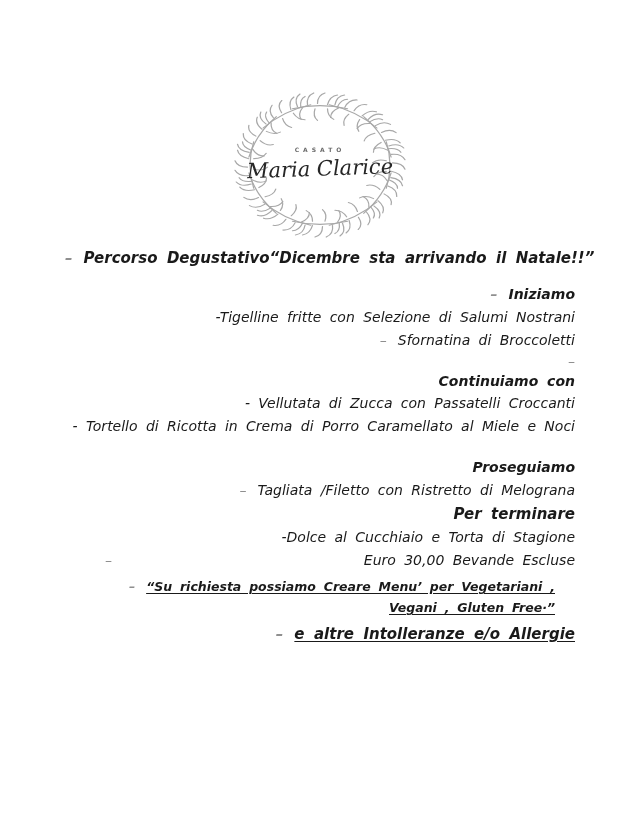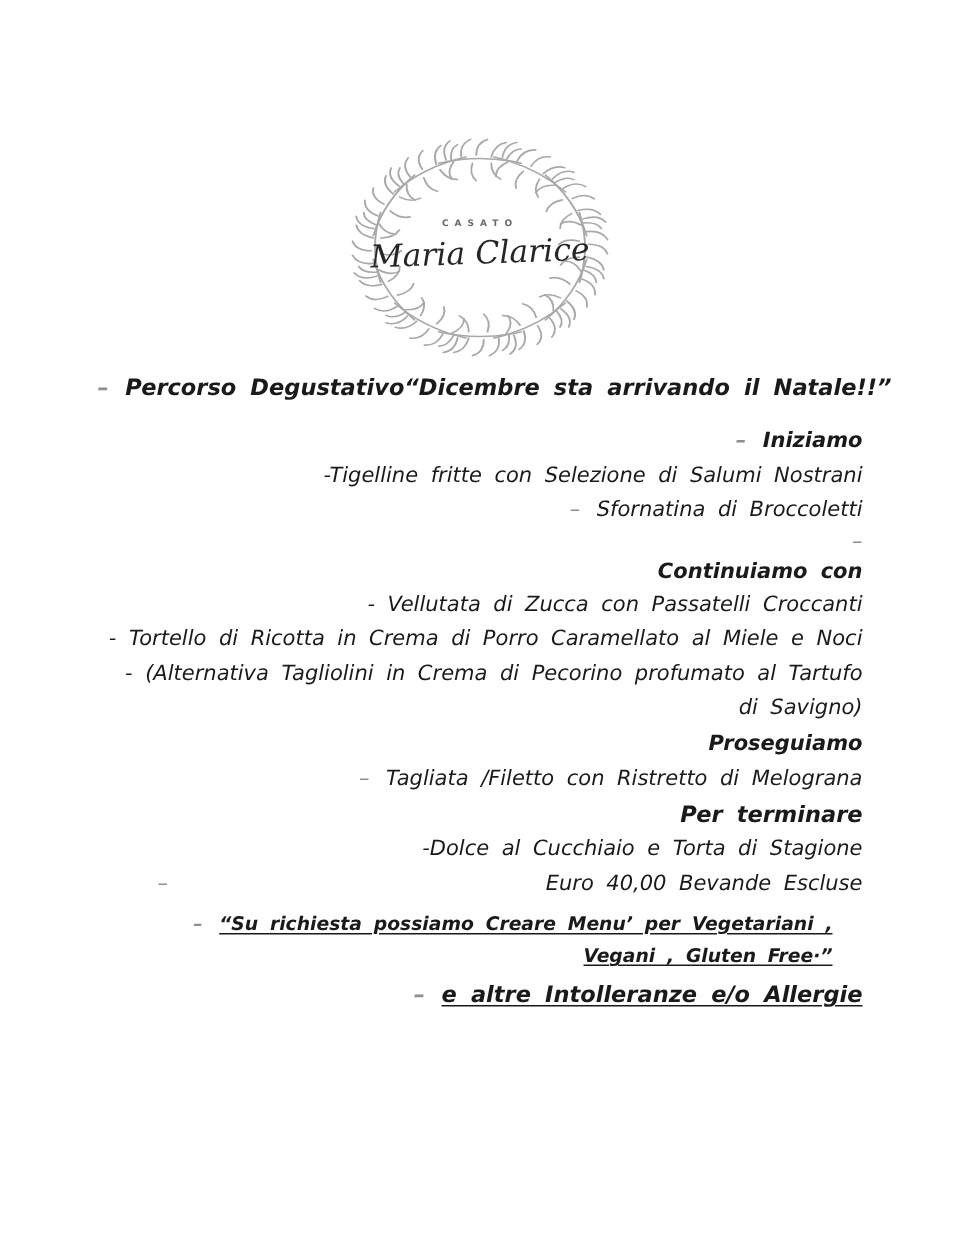--- a/index.html
+++ b/index.html
@@ -36,21 +36,21 @@
   }
   .line { font-size:14px; line-height:23px; word-spacing:0.28em; }
   .nowrap { white-space:nowrap; }
   .dash { color:#8f8f8f; padding-right:11px; }
   .dash:empty { display:none; }
 
   .title-line { font-size:15px; font-weight:700; line-height:25px; margin-bottom:11px; }
   .head-line { font-weight:700; line-height:24px; }
   .lone-dash-line { line-height:19px; }
   .head-tight { line-height:21px; }
-  .gap-top { }
+  .gap-top { margin-top:17px; }
   .big-head { font-size:15px; }
 
   .price-row { position:relative; }
   .price-row .dash { position:absolute; left:40px; top:0; padding:0; }
 
   .u { text-decoration:underline; text-underline-offset:2px; }
   .note-small { font-size:12.5px; font-weight:700; line-height:21px; }
   .note-small .note-text { display:inline; }
   .note-small-wrap { max-width:470px; margin:4px auto; }
   .note-last { font-size:15px; font-weight:700; line-height:24px; }
@@ -117,40 +117,37 @@
 
     <div class="line head-line head-tight">
       <span>Continuiamo con</span>
     </div>
     <div class="line nowrap">
       <span>- Vellutata di Zucca con Passatelli Croccanti</span>
     </div>
     <div class="line">
       <span>- Tortello di Ricotta in Crema di Porro Caramellato al Miele e Noci</span>
     </div>
-    <div class="line">
-      <span>- (Alternativa Tagliolini in Crema di Pecorino profumato al Tartufo di Savigno)</span>
-    </div>
 
     <div class="line head-line gap-top">
       <span>Proseguiamo</span>
     </div>
     <div class="line nowrap">
       <span class="dash">–</span><span>Tagliata /Filetto con Ristretto di Melograna</span>
     </div>
 
     <div class="line head-line big-head">
       <span>Per terminare</span>
     </div>
     <div class="line nowrap">
       <span>-Dolce al Cucchiaio e Torta di Stagione</span>
     </div>
 
     <div class="line price-row nowrap">
-      <span class="dash">–</span><span>Euro 40,00 Bevande Escluse</span>
+      <span class="dash">–</span><span>Euro 30,00 Bevande Escluse</span>
     </div>
 
     <div class="line note-small note-small-wrap">
       <span class="dash">–</span><span class="u note-text">“Su richiesta possiamo Creare Menu’ per Vegetariani , Vegani , Gluten Free·”</span>
     </div>
     <div class="line note-last nowrap">
       <span class="dash">–</span><span class="u">e altre Intolleranze e/o Allergie</span>
     </div>
 
   </div>

